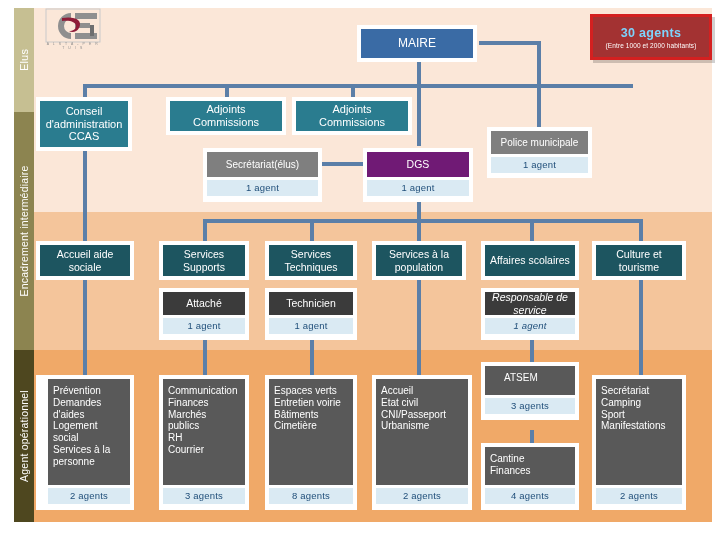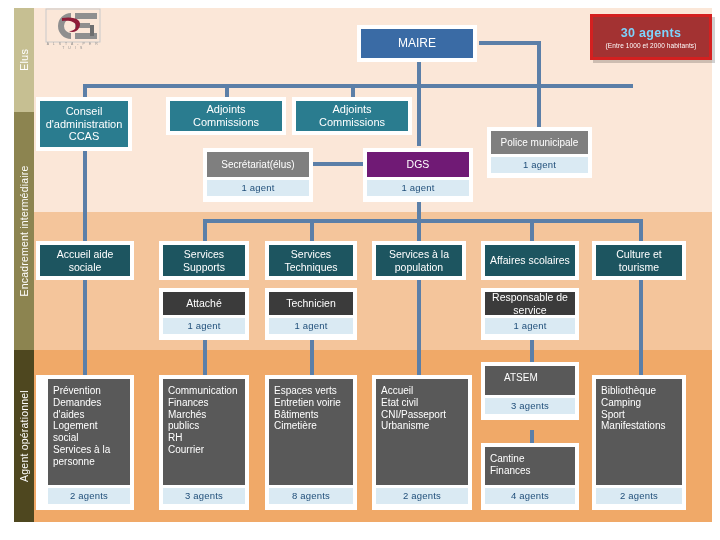--- a/index.html
+++ b/index.html
@@ -175,21 +175,21 @@
   <div class="node teal" style="left:166px;top:97px;width:120px;height:38px;">
     <div class="head" style="height:30px;white-space:pre-line;">Adjoints
 Commissions</div>
   </div>
 
   <div class="node teal" style="left:292px;top:97px;width:120px;height:38px;">
     <div class="head" style="height:30px;white-space:pre-line;">Adjoints
 Commissions</div>
   </div>
 
-  <div class="node grey" style="left:203px;top:148px;width:110px;height:54px;">
+  <div class="node grey" style="left:203px;top:148px;width:119px;height:54px;">
     <div class="head" style="height:25px;">Secrétariat(élus)</div>
     <div class="count">1 agent</div>
   </div>
 
   <div class="node dark" style="left:363px;top:148px;width:110px;height:54px;">
     <div class="head" style="height:25px;">DGS</div>
     <div class="count">1 agent</div>
   </div>
 
   <div class="node grey" style="left:487px;top:127px;width:105px;height:51px;">
@@ -229,21 +229,21 @@
   <div class="node dark2" style="left:159px;top:288px;width:90px;height:52px;">
     <div class="head" style="height:23px;">Attaché</div>
     <div class="count">1 agent</div>
   </div>
 
   <div class="node dark2" style="left:265px;top:288px;width:92px;height:52px;">
     <div class="head" style="height:23px;">Technicien</div>
     <div class="count">1 agent</div>
   </div>
 
-  <div class="node dark2" style="left:481px;top:288px;width:98px;height:52px;">
+  <div class="node dark2" style="left:481px;top:288px;width:98px;height:52px;font-style:italic;">
     <div class="head" style="height:23px;white-space:pre-line;">Responsable de
 service</div>
     <div class="count">1 agent</div>
   </div>
 
   <div class="node grey2" style="left:36px;top:375px;width:98px;height:135px;padding-left:12px;">
     <div class="head left" style="height:106px;white-space:pre-line;padding:6px 5px;">Prévention
 Demandes d'aides
 Logement social
 Services à la
@@ -281,20 +281,20 @@
     <div class="count">3 agents</div>
   </div>
 
   <div class="node grey2" style="left:481px;top:443px;width:98px;height:67px;">
     <div class="head left" style="height:38px;white-space:pre-line;padding:6px 5px;">Cantine
 Finances</div>
     <div class="count">4 agents</div>
   </div>
 
   <div class="node grey2" style="left:592px;top:375px;width:94px;height:135px;">
-    <div class="head left" style="height:106px;white-space:pre-line;padding:6px 5px;">Bibliothèque
+    <div class="head left" style="height:106px;white-space:pre-line;padding:6px 5px;">Secrétariat
 Camping
 Sport
 Manifestations</div>
     <div class="count">2 agents</div>
   </div>
 
 </div>
 
 </body></html>

